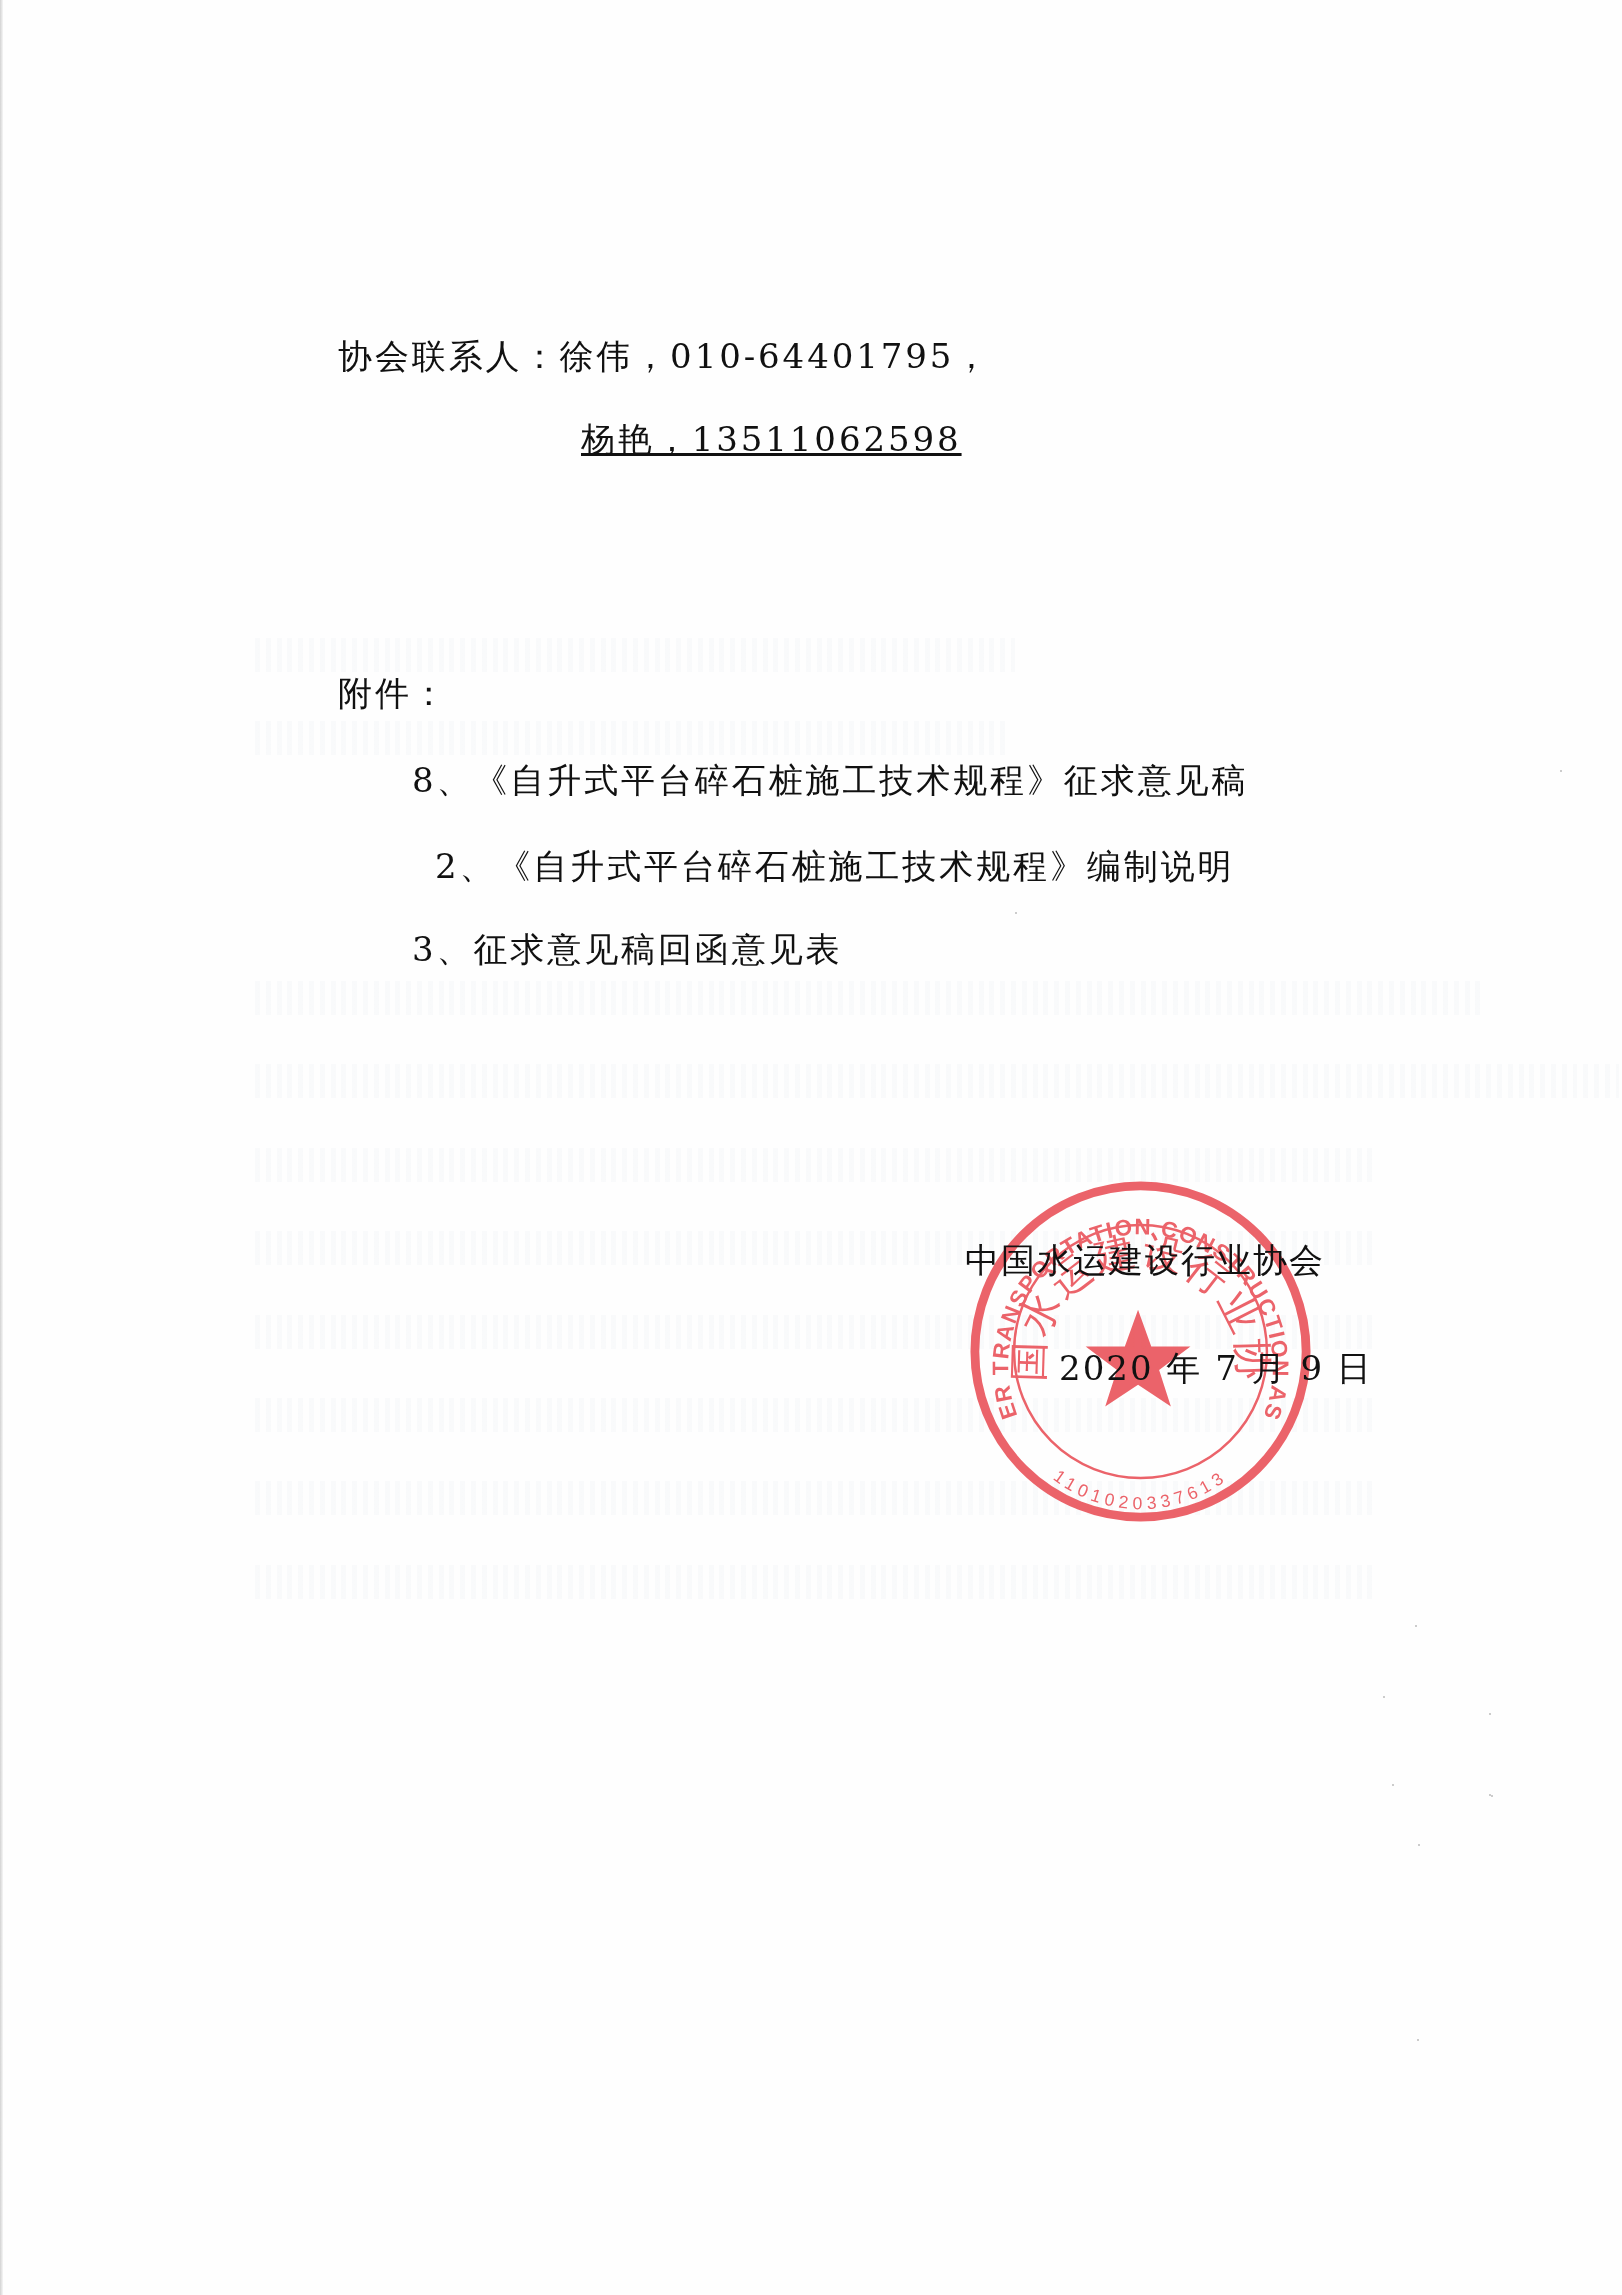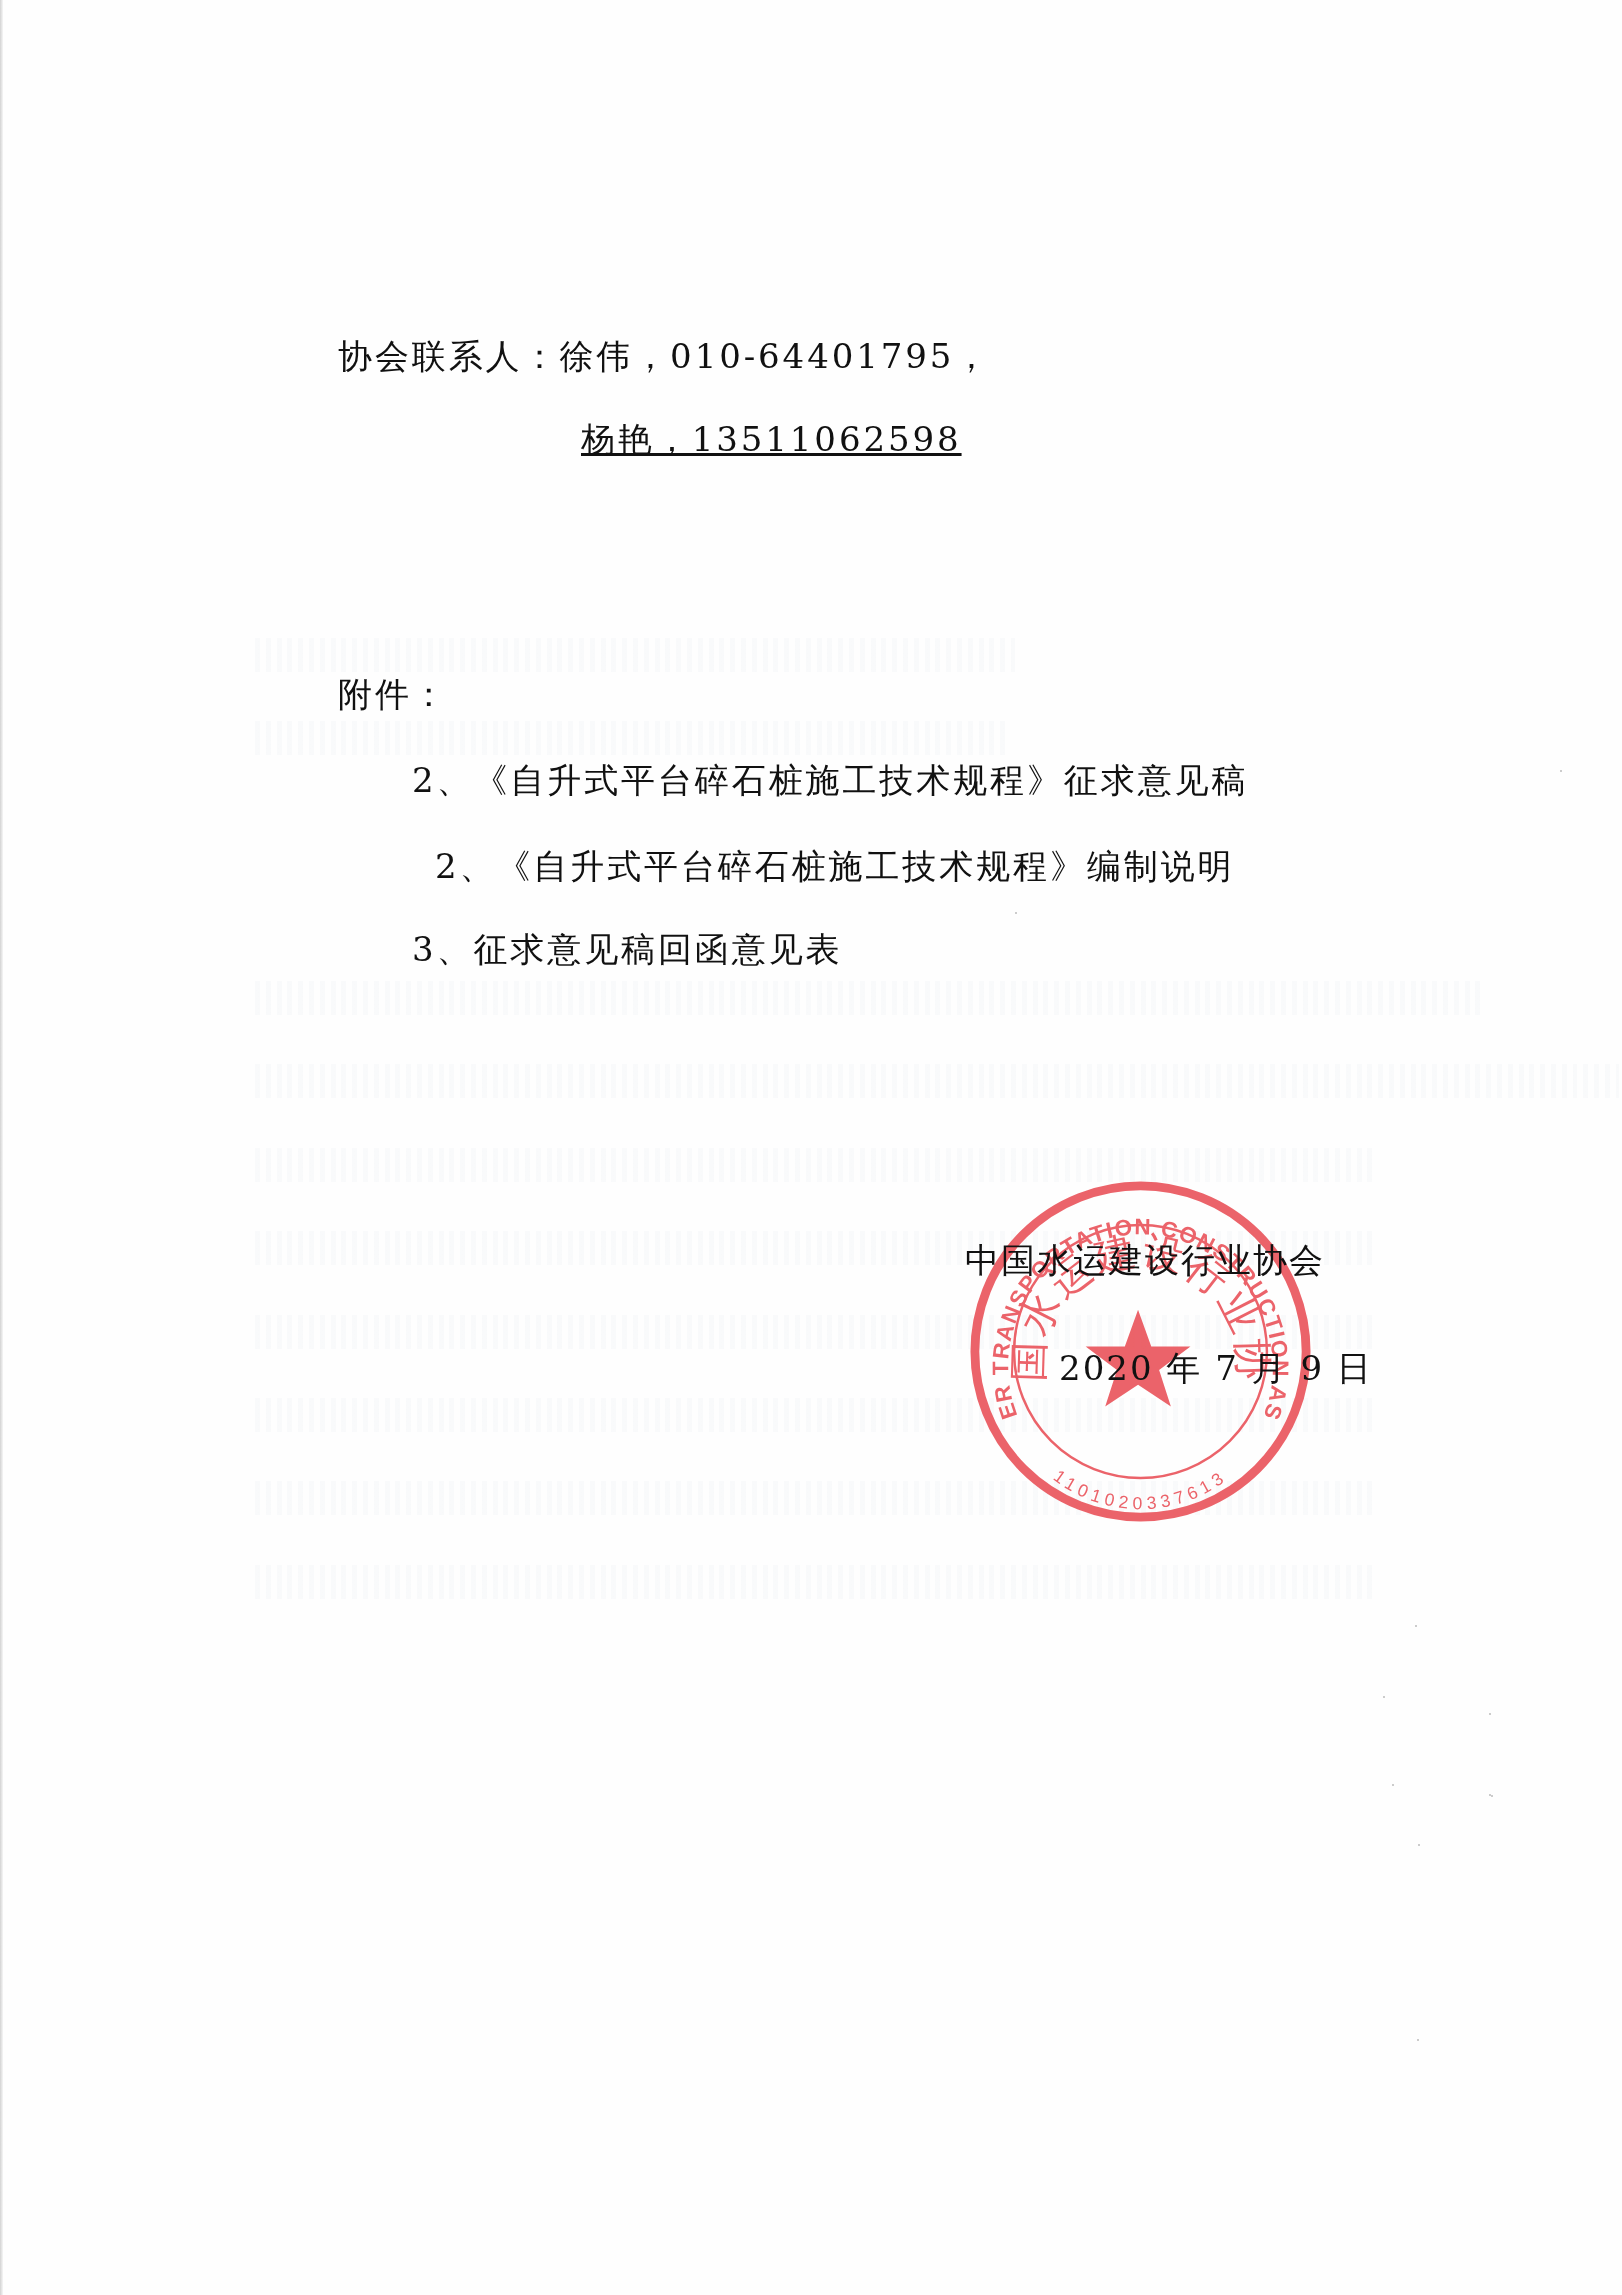--- a/index.html
+++ b/index.html
@@ -29,22 +29,22 @@
   <div class="bleed" style="left:255px; top:1481px; width:1118px;"></div>
   <div class="bleed" style="left:255px; top:1565px; width:1118px;"></div>
 
   <div class="line" style="left:338px; top:334px;">
     <span>协会联系人：</span><span>徐伟，010-64401795，</span>
   </div>
   <div class="line" style="left:581px; top:417px;text-decoration:underline;">
     <span>杨艳，13511062598</span>
   </div>
 
-  <div class="line" style="left:338px; top:672px;">附件：</div>
-  <div class="line" style="left:412px; top:758px;">2、《自升式平台碎石桩施工技术规程》征求意见稿</div>
+  <div class="line" style="left:338px; top:672px;font-family:Liberation Serif, serif;">附件：</div>
+  <div class="line" style="left:412px; top:758px;">8、《自升式平台碎石桩施工技术规程》征求意见稿</div>
   <div class="line" style="left:435px; top:844px;">2、《自升式平台碎石桩施工技术规程》编制说明</div>
   <div class="line" style="left:412px; top:927px;">3、征求意见稿回函意见表</div>
 
   <svg class="seal" viewBox="0 0 700 700" xmlns="http://www.w3.org/2000/svg">
     <defs>
       <path id="outerArc" d="M 95 470 A 270 270 0 1 1 605 470"></path>
       <path id="innerArc" d="M 165 450 A 200 200 0 1 1 535 450"></path>
       <path id="codeArc" d="M 95 520 A 290 290 0 0 0 605 520"></path>
     </defs>
     <circle cx="350" cy="350" r="338" fill="none" stroke="#e8424a" stroke-width="18"></circle>

